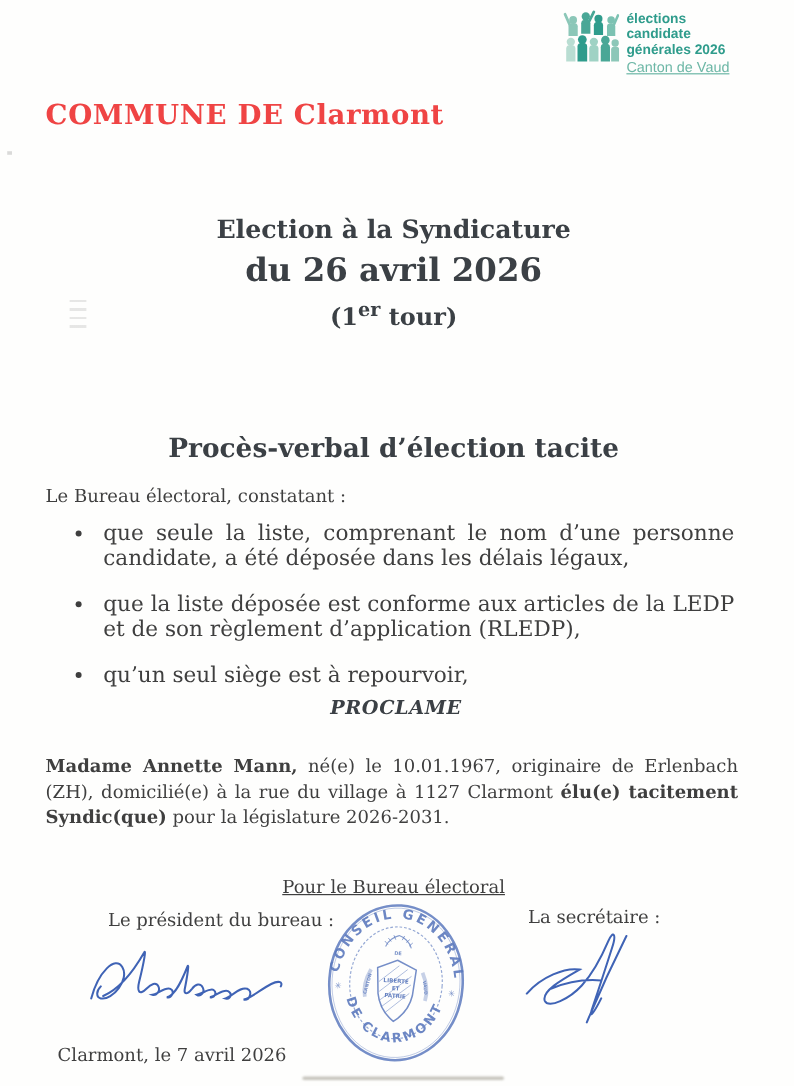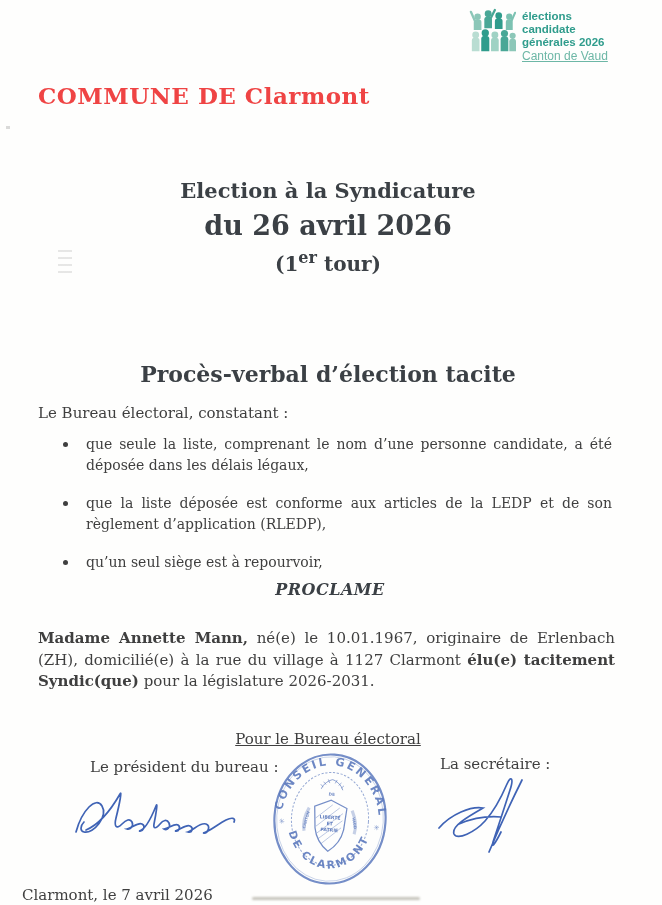--- a/index.html
+++ b/index.html
@@ -19,33 +19,33 @@
   .commune{position:absolute;left:38px;top:82px;font-size:23px;font-weight:bold;color:#ef4444;letter-spacing:.5px;}
   .title{position:absolute;left:0;top:174px;width:656px;text-align:center;color:#3b4045;font-weight:bold;}
   .title .t1{font-size:21px;line-height:34px;display:block;}
   .title .t2{font-size:27px;line-height:36px;display:block;}
   .title .t3{font-size:20px;line-height:28px;display:block;}
   .title sup{font-size:16px;}
   .subtitle{position:absolute;left:0;top:336px;width:656px;text-align:center;font-size:22px;font-weight:bold;color:#3b4045;margin-top:25px;}
   
   .intro{position:absolute;left:38px;top:404px;font-size:15px;}
   .bullets{position:absolute;left:60px;top:434px;width:552px;margin:0;padding:0;list-style:none;}
-  .bullets li{position:relative;padding-left:26px;margin-bottom:17px;font-size:14px;line-height:21px;text-align:justify;}
+  .bullets li{position:relative;padding-left:26px;margin-bottom:17px;font-size:18px;line-height:21px;text-align:justify;}
   .bullets li .dot{position:absolute;left:3px;top:8px;width:5px;height:5px;border-radius:50%;background:#3f3f3f;}
   .proclame{position:absolute;left:0;top:580px;width:660px;text-align:center;font-size:16px;font-weight:bold;color:#3b4045;letter-spacing:.5px;font-style:italic;}
   .proclamation{position:absolute;left:38px;top:628px;width:577px;font-size:15px;line-height:21.5px;text-align:justify;}
   .proclamation .b{font-weight:bold;}
   
   .for-bureau{position:absolute;left:0;top:730px;width:656px;text-align:center;font-size:15px;text-decoration:underline;}
   .president-label{position:absolute;left:90px;top:758px;font-size:15px;}
   .secretary-label{position:absolute;left:440px;top:755px;font-size:15px;}
   .sig-president{position:absolute;left:66px;top:780px;width:188px;height:78px;}
   .sig-secretary{position:absolute;left:426px;top:768px;width:120px;height:96px;}
   .stamp{position:absolute;left:266px;top:750px;width:128px;height:138px;transform:rotate(4deg);opacity:.92;}
-  .place-date{position:absolute;left:22px;top:870px;font-size:15px;margin-top:16px;}
+  .place-date{position:absolute;left:48px;top:870px;font-size:15px;}
   
   .artifact1{position:absolute;left:58px;top:250px;width:14px;height:28px;
     background:repeating-linear-gradient(180deg,rgba(60,60,60,.12) 0 2px,rgba(0,0,0,0) 2px 7px);
     filter:blur(.6px);}
   .artifact2{position:absolute;left:252px;top:897px;width:168px;height:3px;
     background:rgba(95,88,70,.35);filter:blur(1px);border-radius:2px;}
   .artifact3{position:absolute;left:6px;top:126px;width:4px;height:3px;background:rgba(0,0,0,.14);filter:blur(.5px);}
 </style>
 </head>
 <body>

